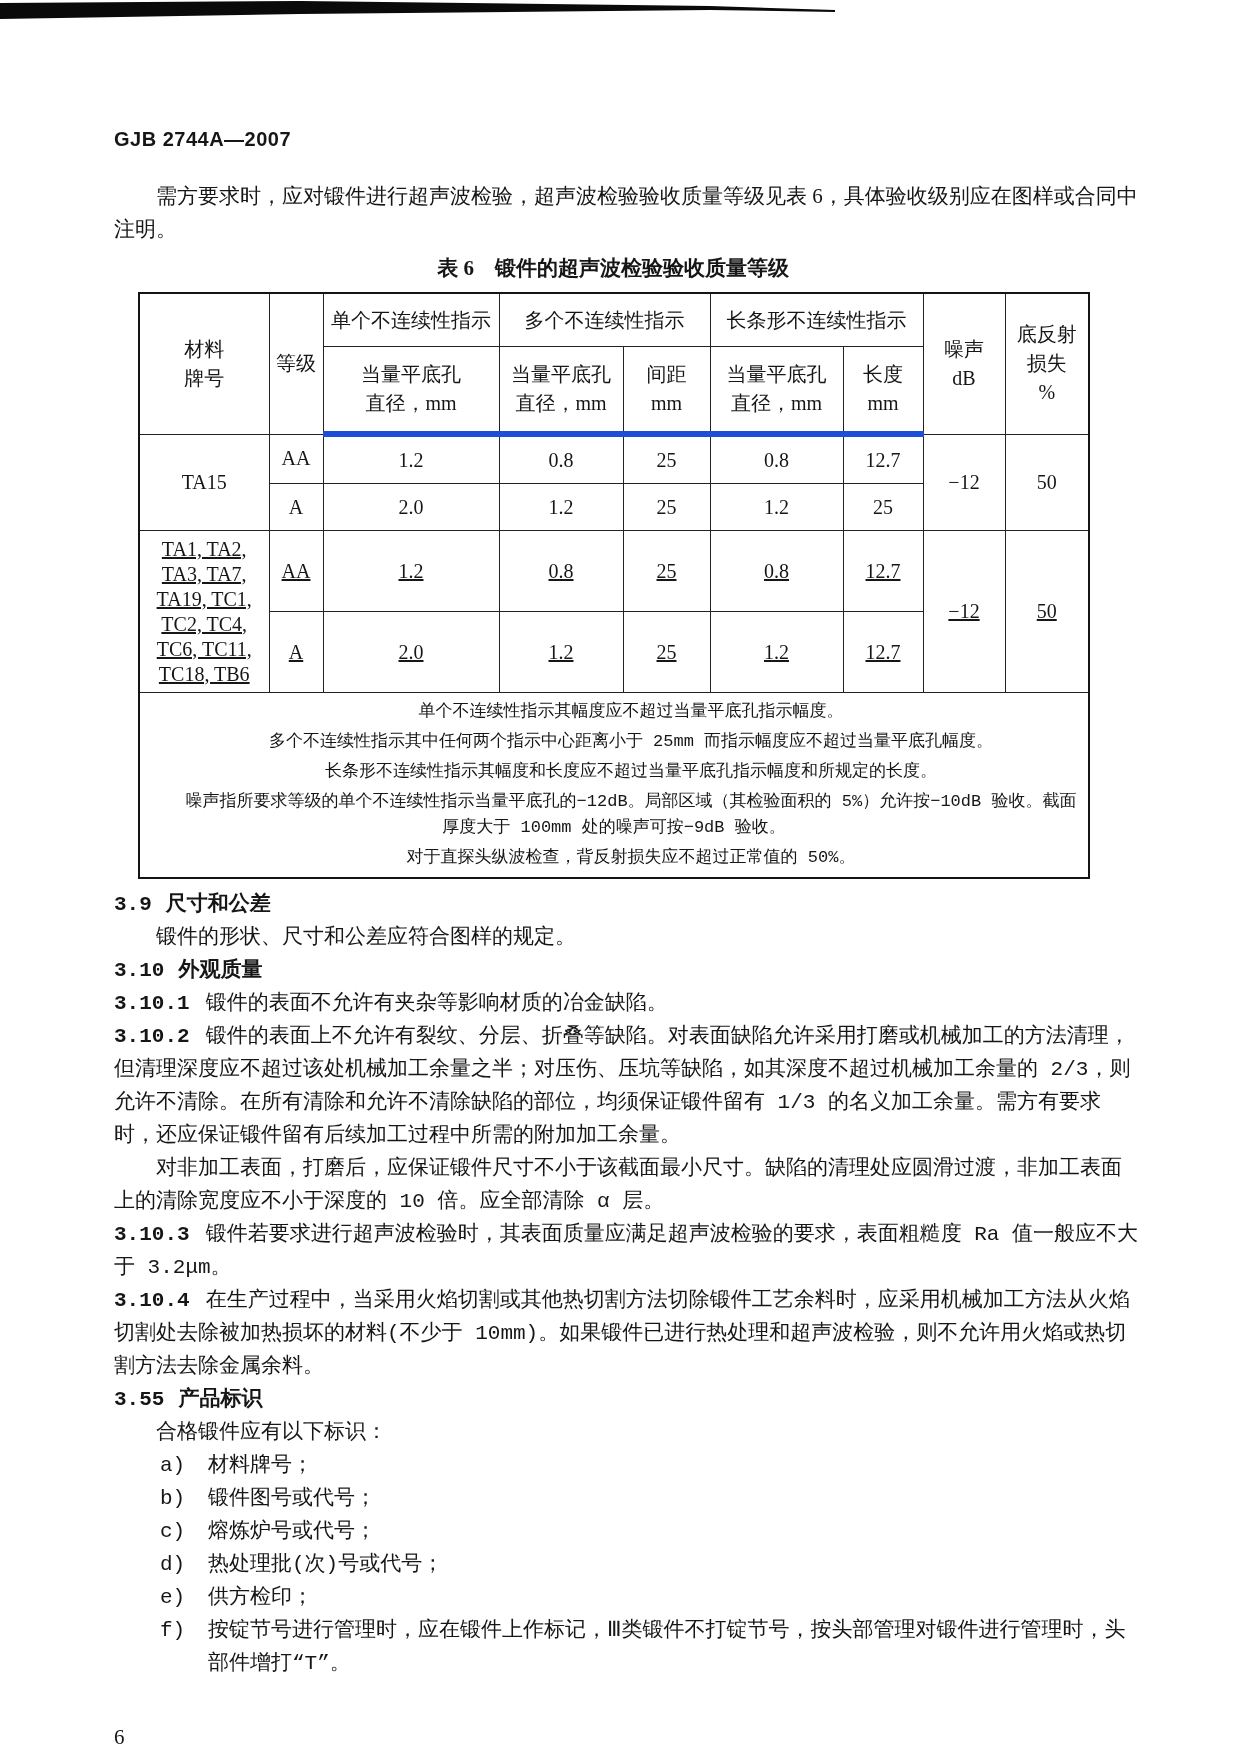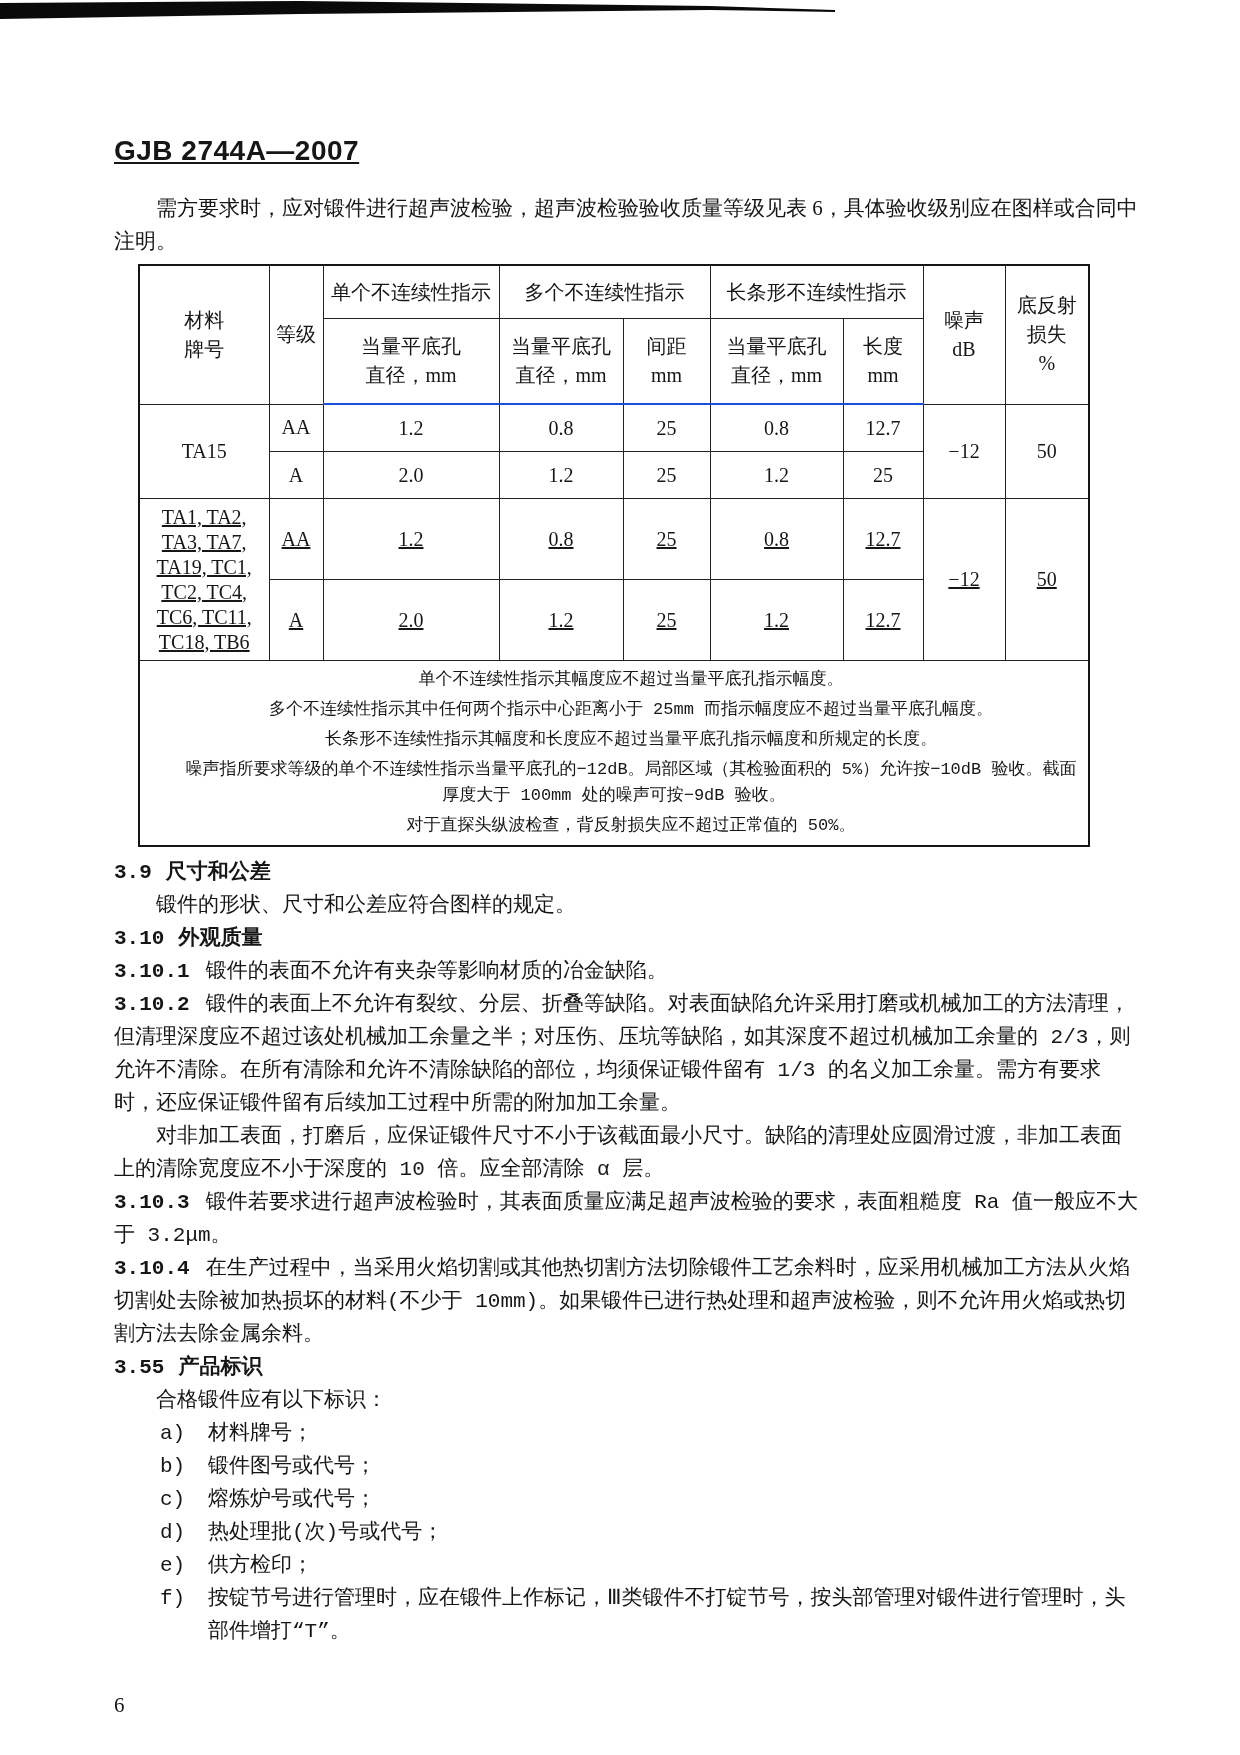--- a/index.html
+++ b/index.html
@@ -14,25 +14,24 @@
   .scan-artifact { position:absolute; top:0; left:0; width:1240px; height:26px; }
   .page {
     box-sizing:border-box;
     width:1240px; height:1755px;
     padding:124px 100px 0 114px;
     position:relative;
   }
   .std-number {
     font-family:"Liberation Sans","DejaVu Sans",sans-serif;
     font-weight:bold;
-    font-size:28px;
+    font-size:20px;
     letter-spacing:0.5px;
     line-height:30px;
-    margin:12px 0 26px 0;
-    text-decoration:underline;
+    margin:0 0 26px 0;
   }
   p.body { font-size:21px; line-height:33px; margin:0; }
   .indent { text-indent:2em; }
   .clause-num { font-weight:bold; margin-right:16px; white-space:nowrap; }
   .sec-heading { font-size:21px; line-height:33px; margin:0; font-weight:bold; }
   .sec-heading .num { margin-right:14px; }
 
   .table-wrap { width:950px; margin-left:24px; margin-top:6px; }
   .tbl-title {
     text-align:center; font-weight:bold;
@@ -44,21 +43,21 @@
     border:2.5px solid #151515;
   }
   table.t6 th, table.t6 td {
     border:1.5px solid #222;
     text-align:center; vertical-align:middle;
     font-size:20px; font-weight:normal;
     padding:2px 4px;
   }
   .pre { white-space:pre-line; line-height:1.45; }
   tr.h1 th { height:48px; }
-  tr.h2 th { height:80px; border-bottom:2px solid #1d4ed8; }
+  tr.h2 th { height:80px; border-bottom:6px solid #1d4ed8; }
   tr.d-sm td { height:42px; }
   tr.d-lg td { height:76px;text-decoration:underline; }
   td.material-multi { line-height:25px; white-space:pre-line; font-size:19px; }
   td.notes-cell {
     text-align:left; padding:8px 14px 10px 7px;
     border-top:2px solid #151515;
   }
   td.notes-cell p {
     font-size:17px; line-height:26px; margin:4px; text-indent:2em;font-family:Liberation Mono, monospace;
   }
@@ -75,20 +74,21 @@
   <polygon points="0,3 300,1 710,6 835,10 835,12 710,10 300,14 0,19" fill="#0a0a0a"></polygon>
 </svg>
 
 <div class="page">
 
   <h1 class="std-number">GJB 2744A—2007</h1>
 
   <p class="body indent">需方要求时，应对锻件进行超声波检验，超声波检验验收质量等级见表 6，具体验收级别应在图样或合同中注明。</p>
 
   <div class="table-wrap">
+    <div class="tbl-title">表 6　锻件的超声波检验验收质量等级</div>
 
     <table class="t6">
       <colgroup>
         <col style="width:130px">
           <col style="width:54px">
           <col style="width:176px">
         <col style="width:124px">
           <col style="width:87px">
           <col style="width:133px">
         <col style="width:80px">

